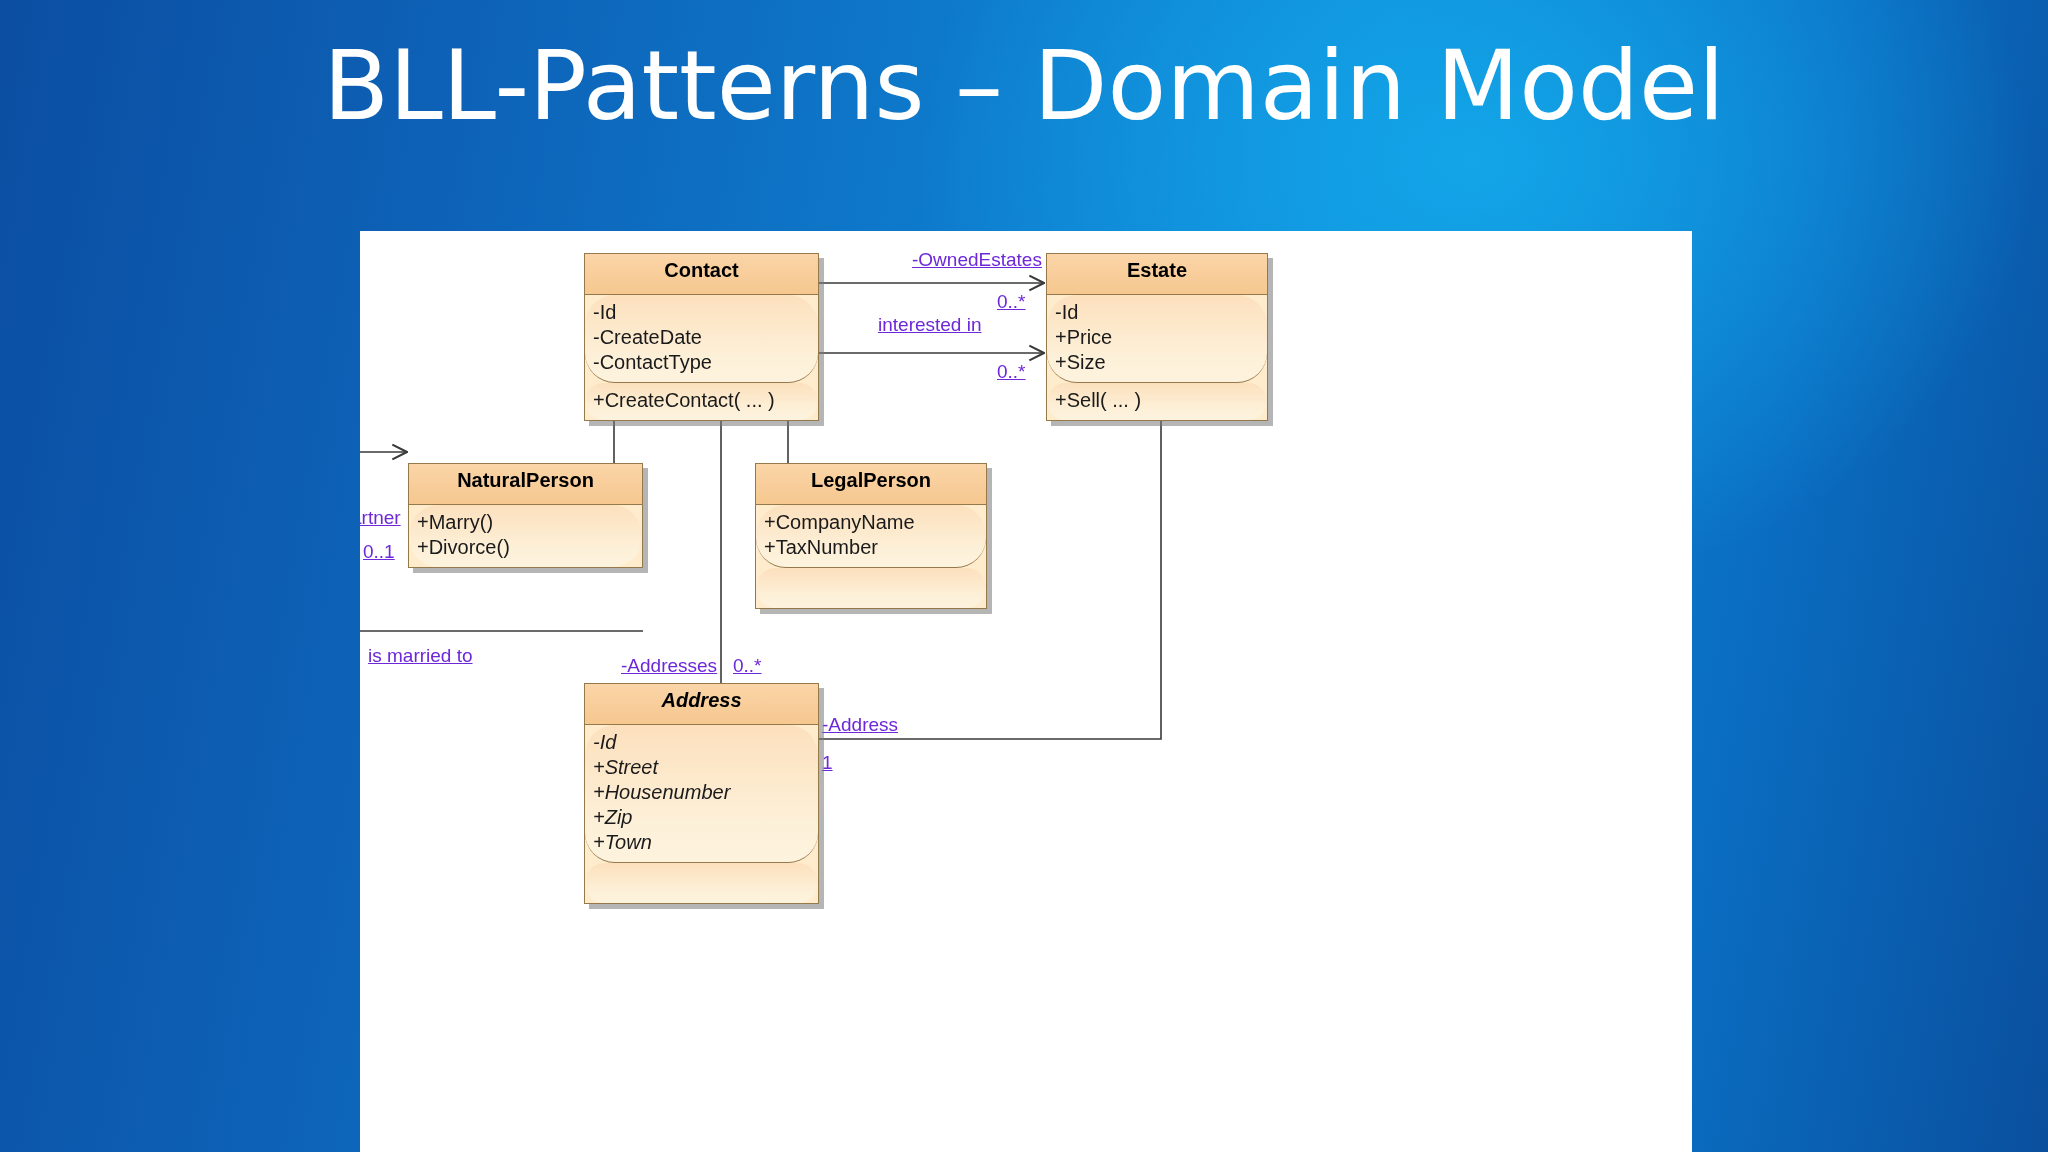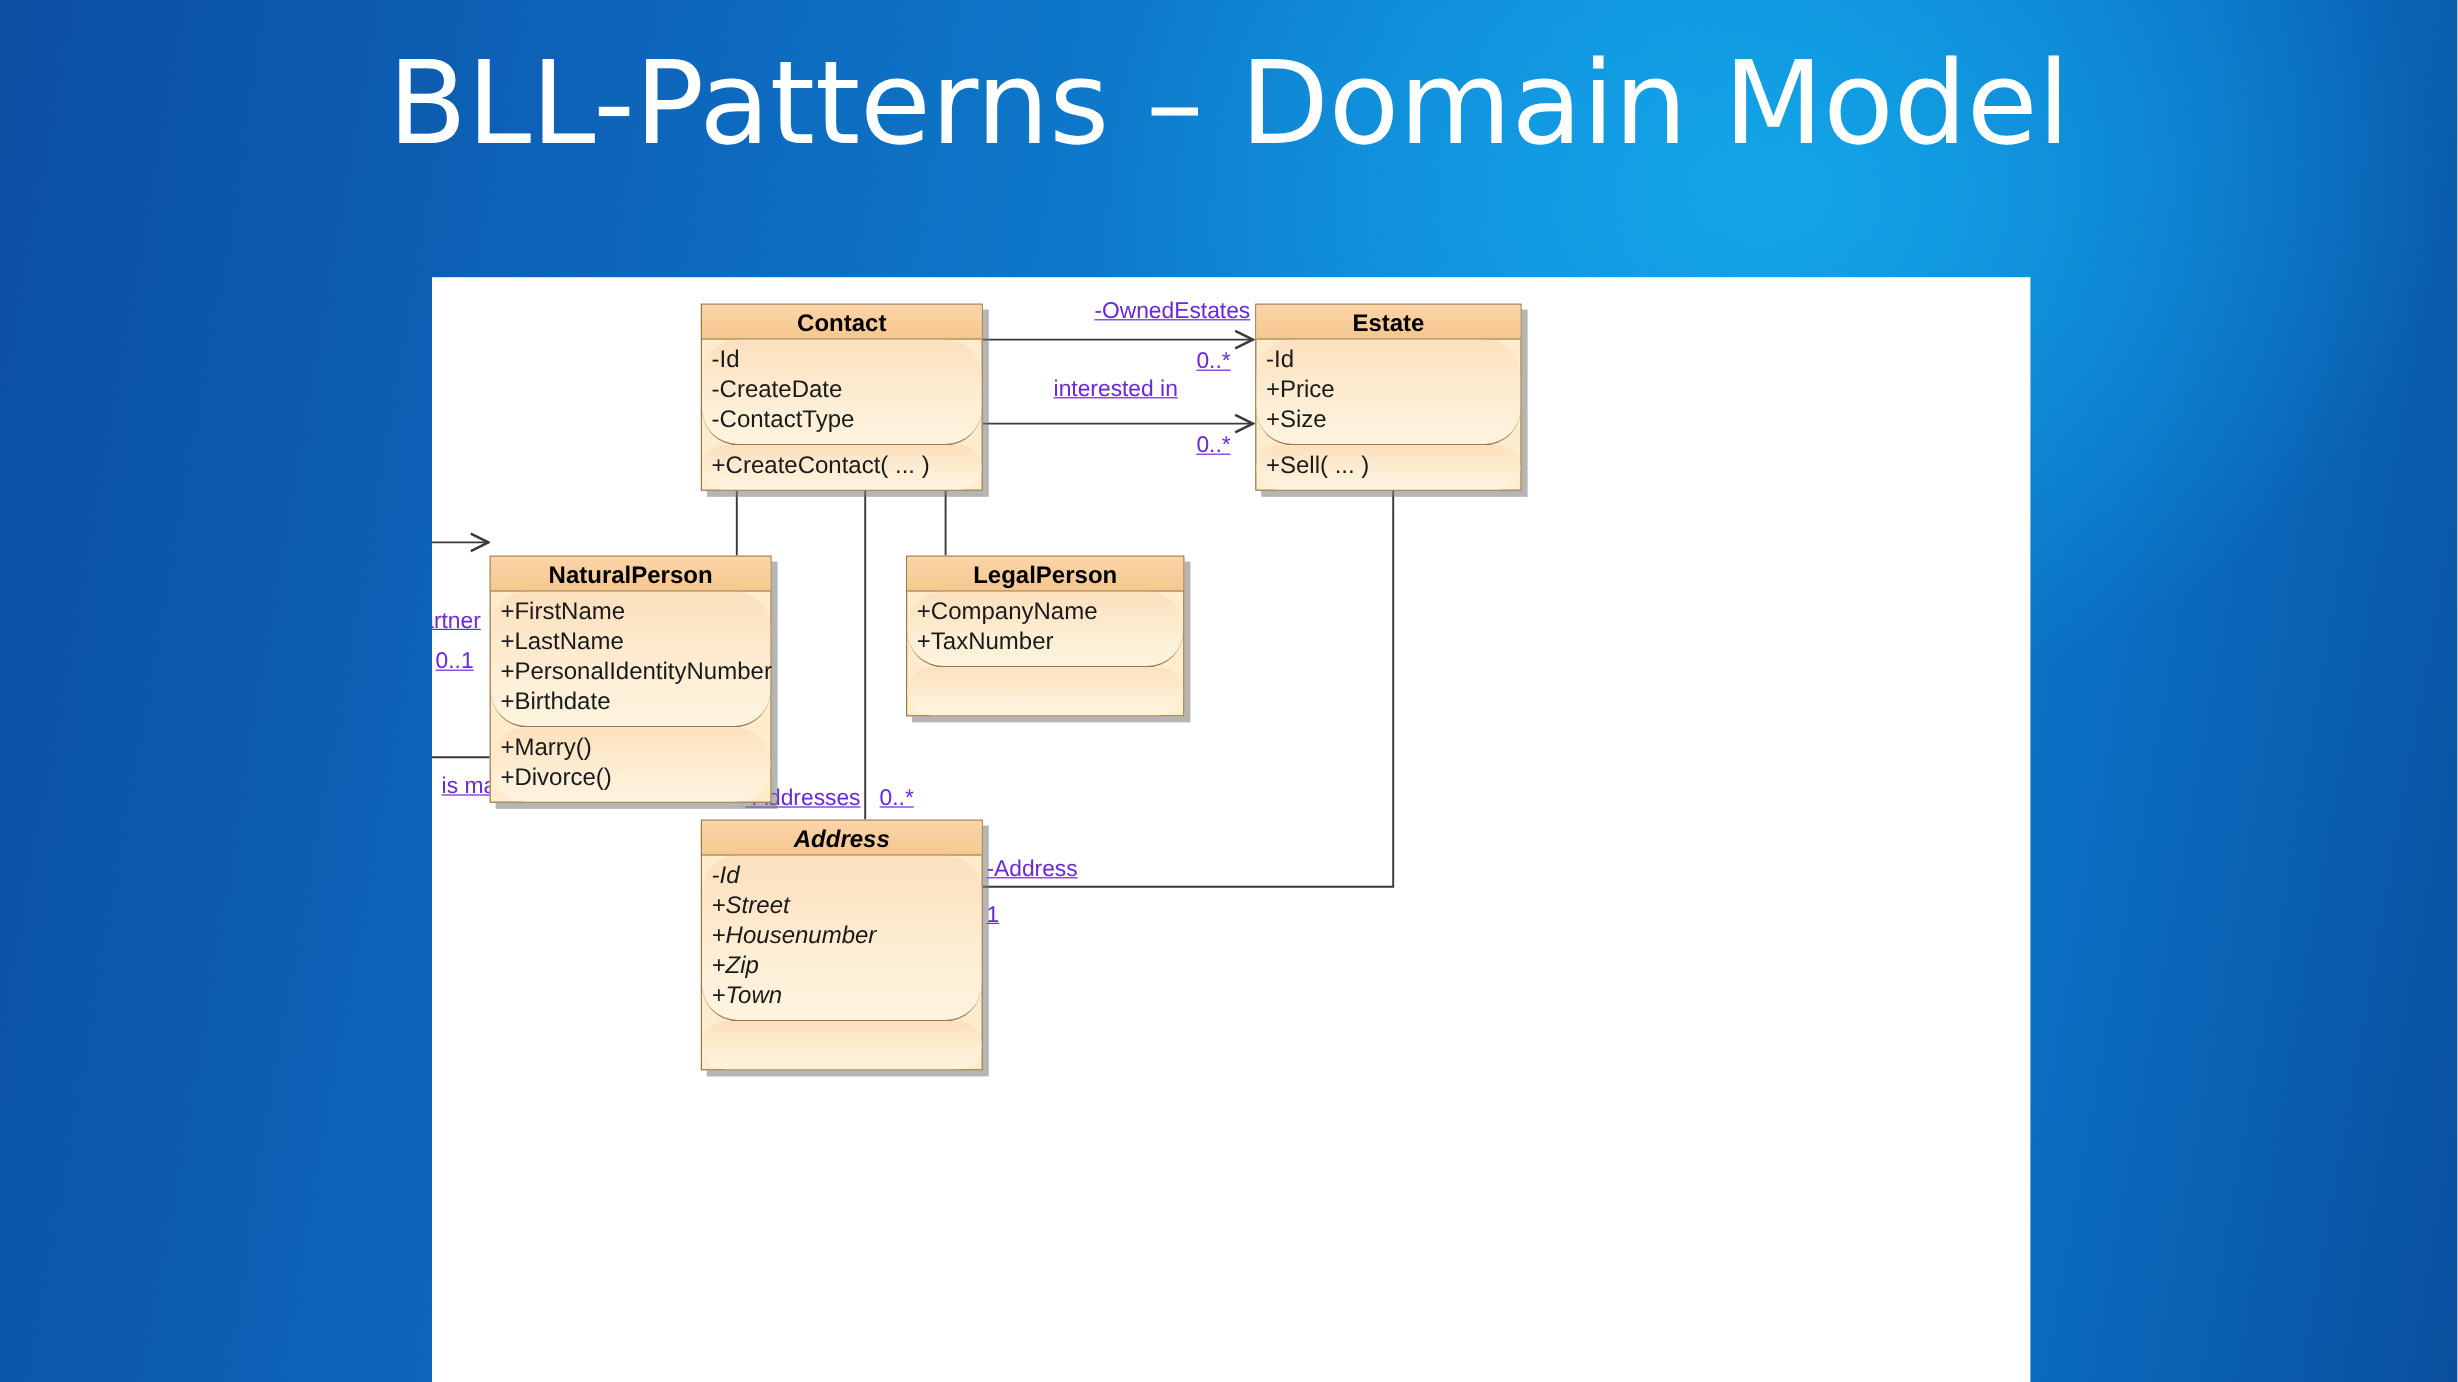--- a/index.html
+++ b/index.html
@@ -53,21 +53,21 @@
     background: #ffeccd;
     box-shadow: 5px 5px 0 0 rgba(120,120,120,0.55);
     font-family: "Liberation Sans", sans-serif;
   }
   .uml-title {
     box-sizing: border-box;
     text-align: center;
     font-weight: bold;
     font-size: 20px;
     color: #000;
-    padding: 5px 4px 0 4px;
+    padding: 5px 4px 12px 4px;
     border-bottom: 1px solid #96794b;
     background: linear-gradient(180deg, #fbd5a8 0%, #f8cd9a 55%, #f6c88f 100%);
     white-space: nowrap;
   }
   .uml-compartment {
     box-sizing: border-box;
     padding: 5px 8px 7px 8px;
     border-bottom: 1px solid #96794b;
     background: linear-gradient(180deg, #fce0bd 0%, #fdf0d8 70%, #fdf3de 100%);
     border-radius: 30px;
@@ -191,26 +191,20 @@
         <div class="uml-row">+Size</div>
       </div>
       <div class="uml-compartment">
         <div class="uml-row">+Sell( ... )</div>
       </div>
     </div>
 
     <div class="uml-class" style="left:48px; top:232px; width:235px;">
       <div class="uml-title">NaturalPerson</div>
       <div class="uml-compartment">
-        <div class="uml-row">+FirstName</div>
-        <div class="uml-row">+LastName</div>
-        <div class="uml-row">+PersonalIdentityNumber</div>
-        <div class="uml-row">+Birthdate</div>
-      </div>
-      <div class="uml-compartment">
         <div class="uml-row">+Marry()</div>
         <div class="uml-row">+Divorce()</div>
       </div>
     </div>
 
     <div class="uml-class" style="left:395px; top:232px; width:232px;">
       <div class="uml-title">LegalPerson</div>
       <div class="uml-compartment">
         <div class="uml-row">+CompanyName</div>
         <div class="uml-row">+TaxNumber</div>

